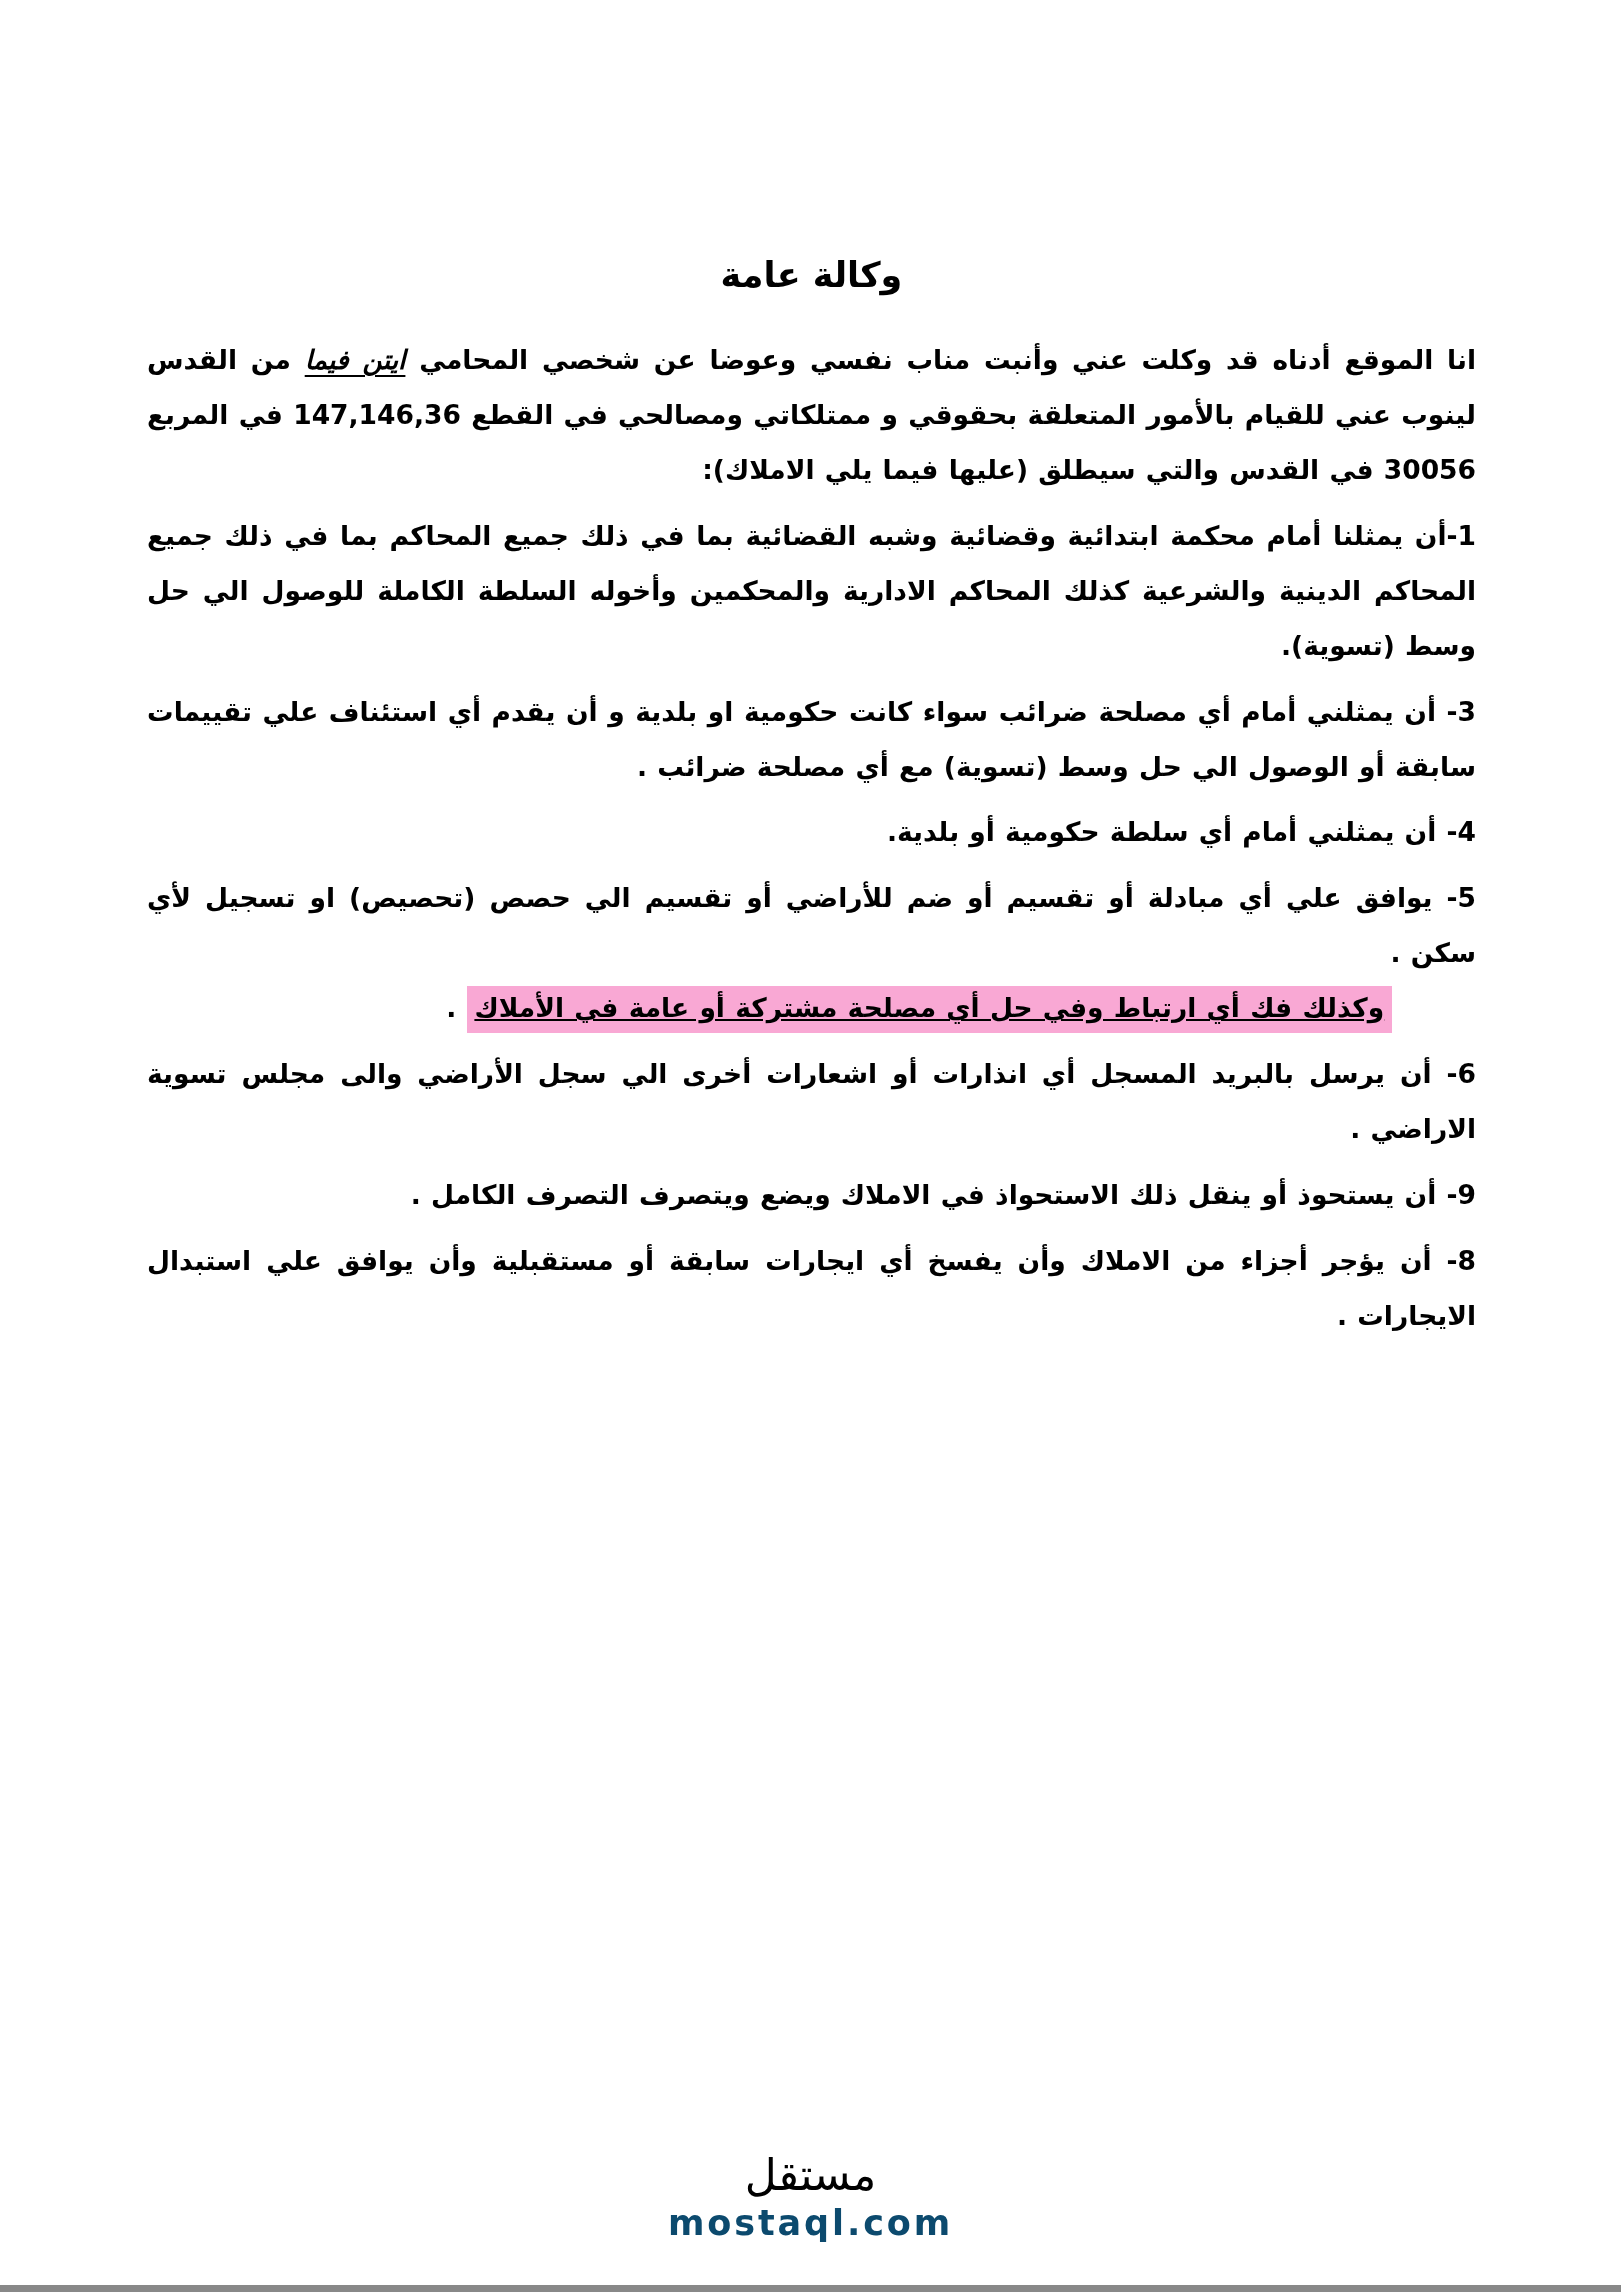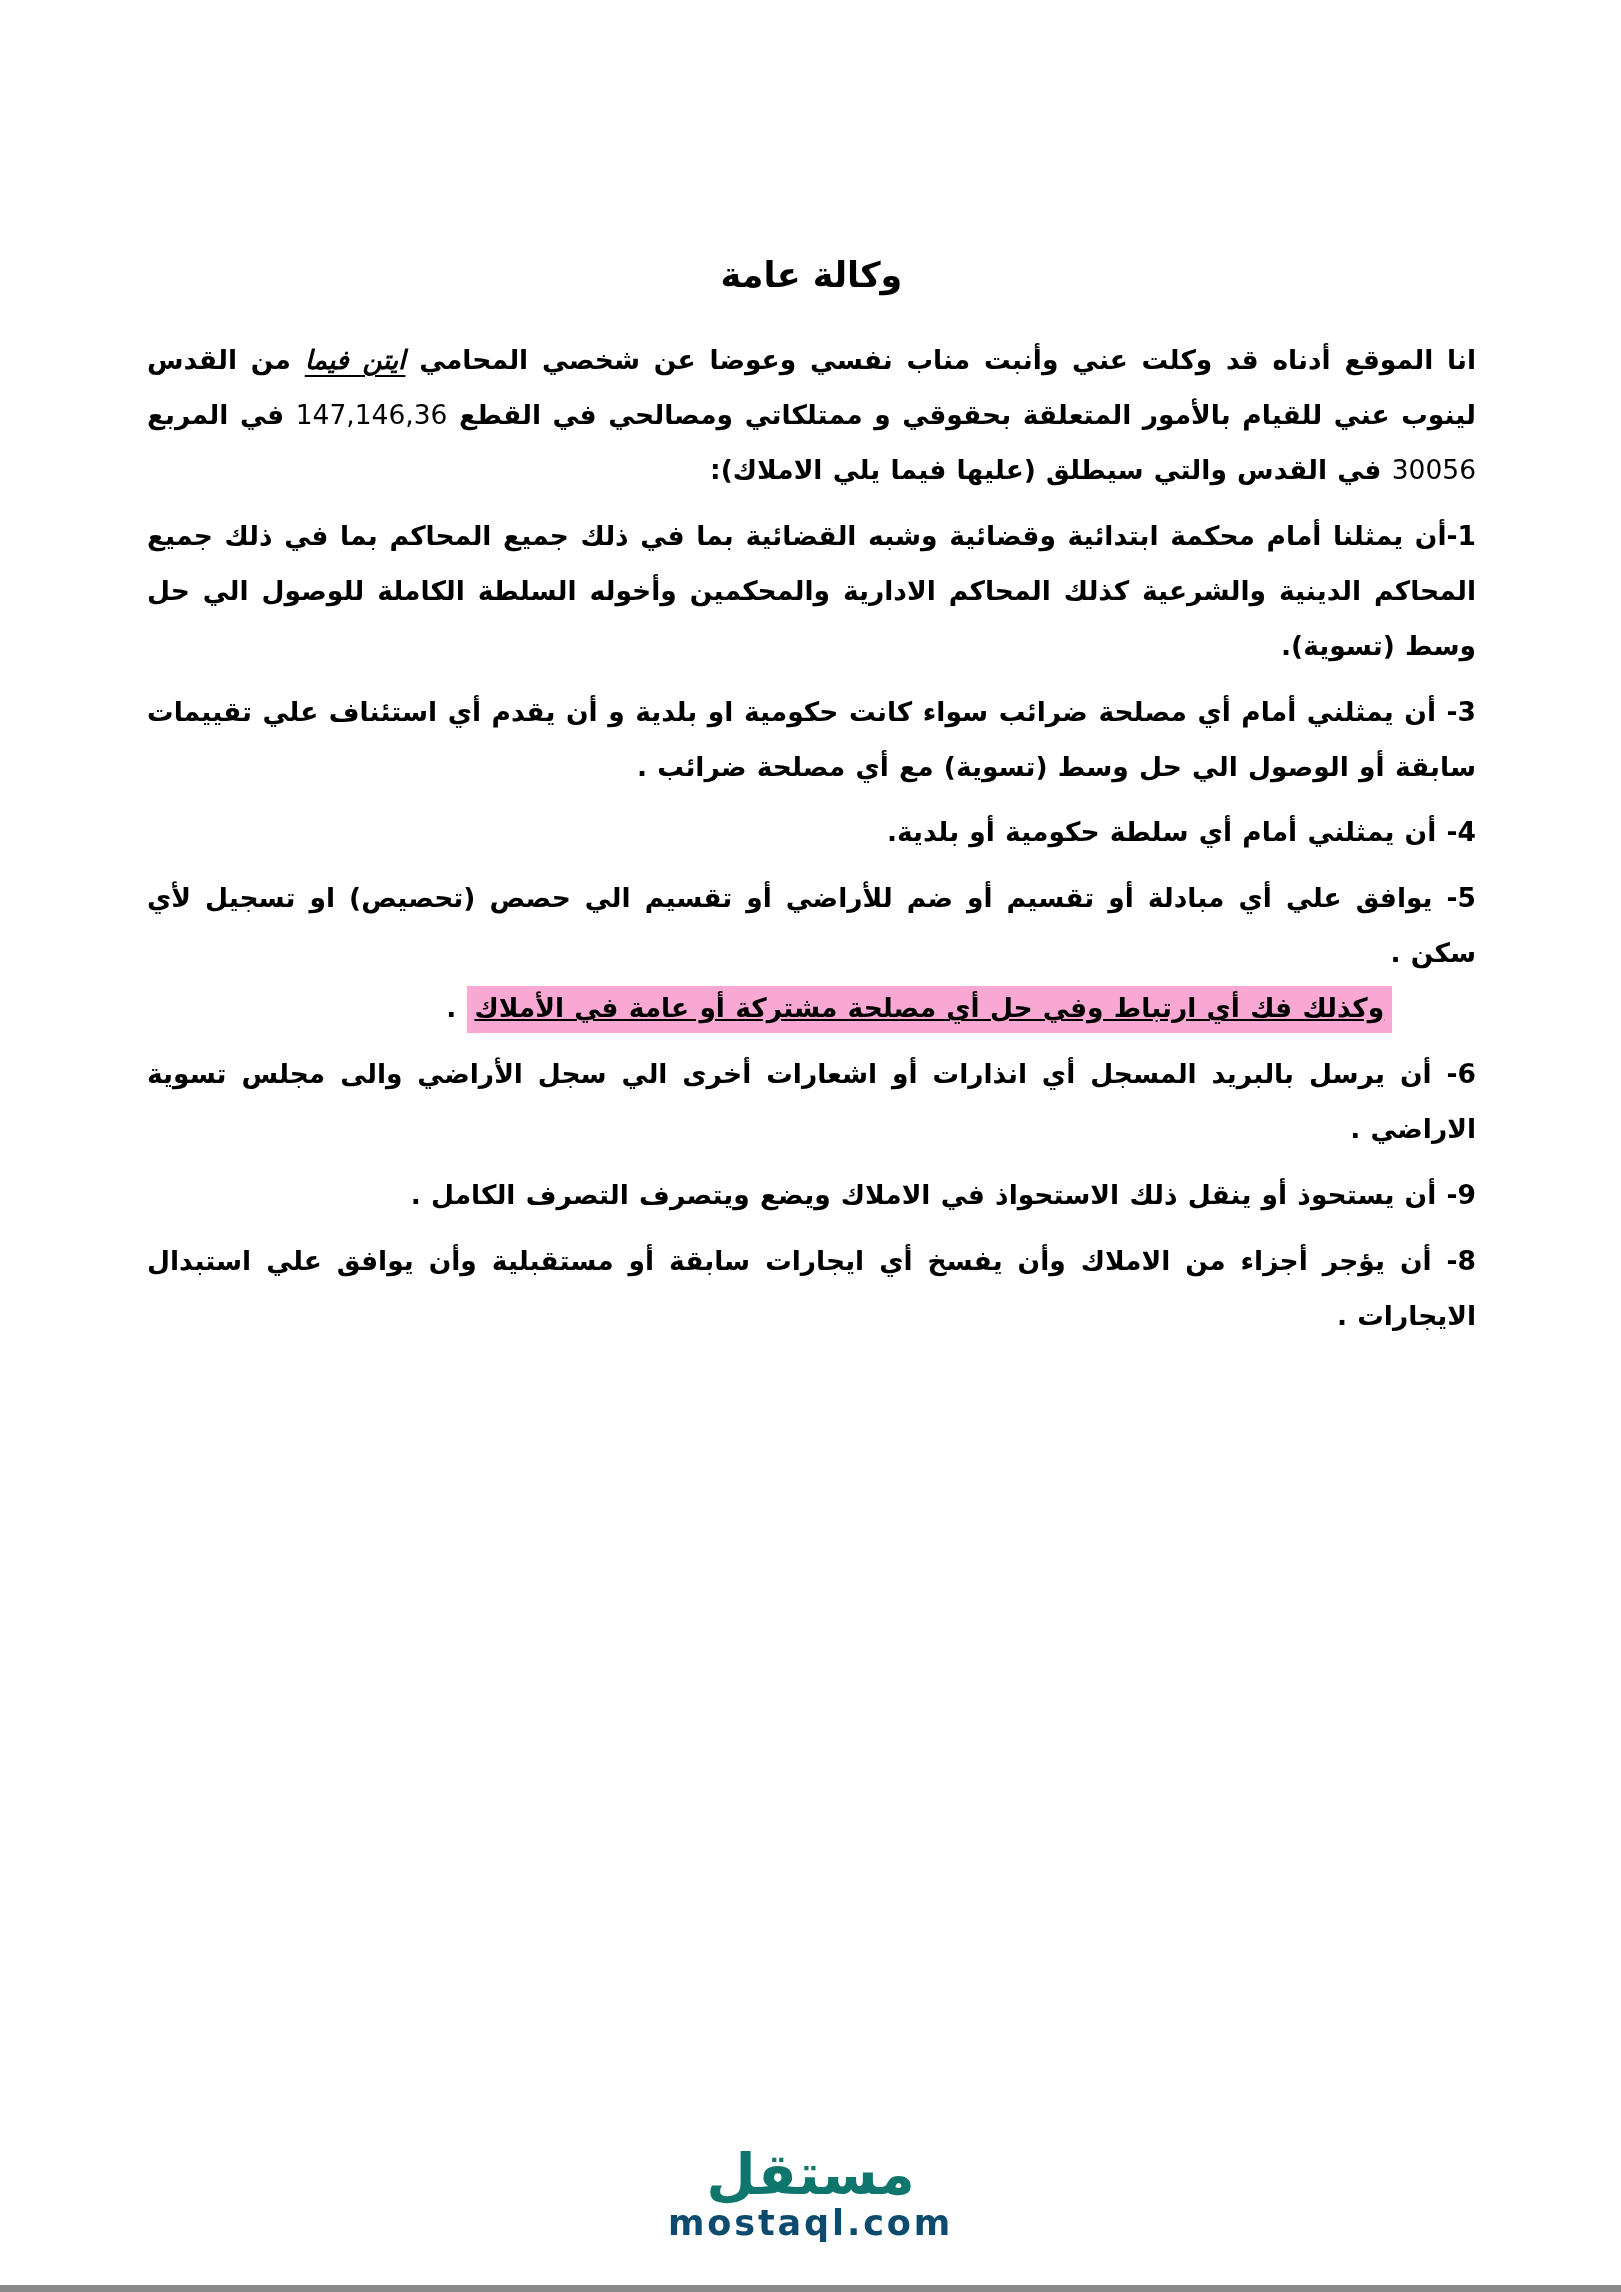--- a/index.html
+++ b/index.html
@@ -32,21 +32,21 @@
     text-align:justify;
     text-align-last:right;
     word-spacing:1px;
   }
   .lawyer-name {
     font-weight:bold;
     font-style:italic;
     text-decoration:underline;
     text-underline-offset:5.9px;
   }
-  .num { font-weight:normal; }
+  .num { font-weight:bold; }
   .hl-line {
     display:block;
     text-align:right;
     padding-left:0;
     padding-right:84px;
     text-align-last:right;
   }
   .hl {
     background:#f9a8d4;
     padding:5.9px 7.8px 9.8px 7.8px;
@@ -54,23 +54,23 @@
   }
   .watermark {
     position:absolute;
     top:2145px;
     left:50%;
     transform:translateX(-50%);
     text-align:center;
     user-select:none;
   }
   .wm-logo {
-    font-size:57px;
-    font-weight:bold;
-    color:#0f766e;
+    font-size:44px;
+    font-weight:normal;
+    color:#000000;
     direction:rtl;
     line-height:59px;
     letter-spacing:2px;
   }
   .wm-domain {
     font-size:35px;
     font-weight:bold;
     color:#0c4a6e;
     direction:ltr;
     line-height:39px;

